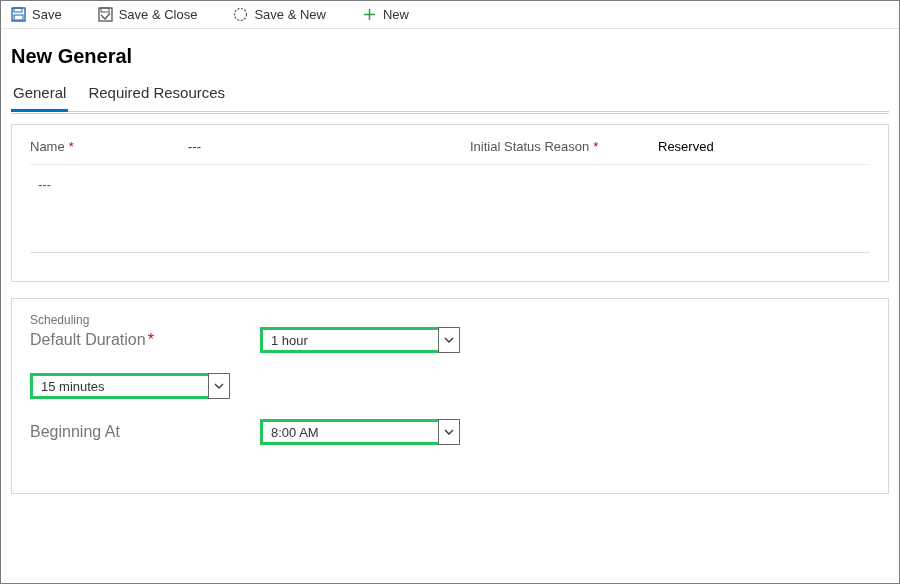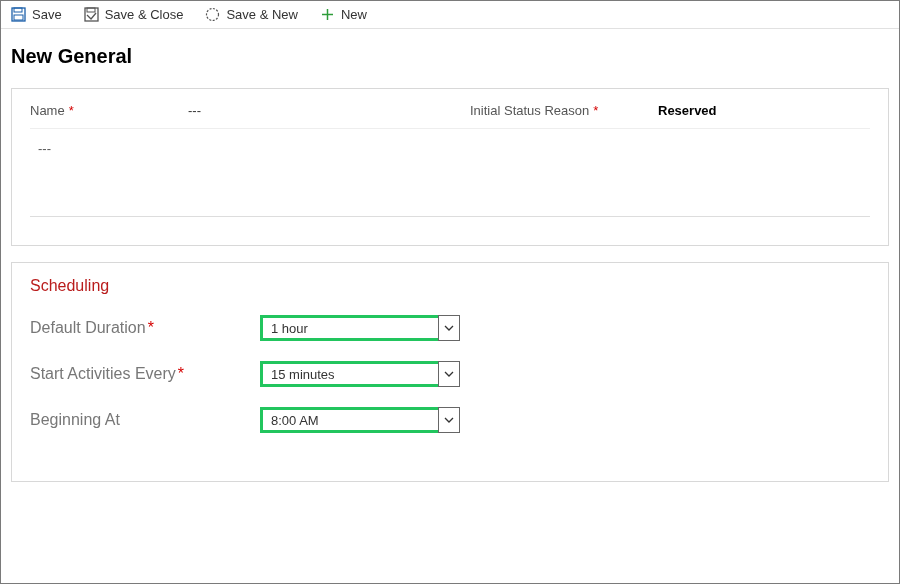--- a/index.html
+++ b/index.html
@@ -1,19 +1,19 @@
 <!DOCTYPE html>
 <html><head>
   <meta charset="utf-8">
   <style>
     * { margin: 0; padding: 0; box-sizing: border-box; }
     body { font-family: "Segoe UI", Arial, sans-serif; background: #fff; color: #333; width: 900px; height: 584px; border: 1px solid #7a7a7a; overflow: hidden; }
 
     
-    .toolbar { display: flex; align-items: center; padding: 6px 10px; border-bottom: 1px solid #e1e1e1; gap: 22px; }
+    .toolbar { display: flex; align-items: center; padding: 6px 10px; border-bottom: 1px solid #e1e1e1; gap: 36px; }
     .toolbar-btn { display: flex; align-items: center; gap: 6px; font-size: 13px; color: #333; cursor: pointer; }
     .toolbar-btn .icon { display: inline-flex; }
 
     
     .header { padding: 16px 10px 0 10px; }
     .page-title { font-size: 20px; font-weight: 600; color: #000; margin-bottom: 10px; }
     .tabs { display: flex; gap: 18px; border-bottom: 3px double #d0d0d0; margin-top: 4px; }
     .tab { font-size: 15px; padding: 6px 2px 10px 2px; cursor: pointer; color: #333; position: relative; }
     .tab.active { font-weight: 400; }
     .tab.active::after { content: ""; position: absolute; left: 0; right: 0; bottom: -1px; height: 3px; background: #0072C6; }
@@ -21,28 +21,28 @@
     
     .content { padding: 10px; }
     .panel { border: 1px solid #d8d8d8; padding: 14px 18px 28px 18px; margin-bottom: 16px; }
 
     
     .toprow { display: flex; gap: 40px; align-items: flex-start; border-bottom: 1px solid #eee; padding-bottom: 10px; }
     .field { display: flex; align-items: center; flex: 1; }
     .field-label { font-size: 13px; color: #555; width: 150px; display: flex; align-items: center; }
     .field-label .req { color: #d40000; margin-left: 4px; font-size: 13px; }
     .field-value { font-size: 13px; color: #333; padding-left: 8px; }
-    .field-value.bold { font-weight: 700; color: #000; }
+    .field-value.bold { font-weight: 400; color: #000; }
     .descrow { display: flex; align-items: flex-start; padding-top: 12px; }
     .descrow .field-label { width: 150px; }
     .descrow .field-value { font-size: 13px; color: #555; }
     .spacer-line { border-top: 1px solid #ddd; margin-top: 60px; }
 
     
-    .section-title { font-size: 16px; color: #b91c1c; margin-bottom: 20px; }
+    .section-title { font-size: 12px; color: #737373; }
     .sched-row { display: flex; align-items: center; margin-bottom: 20px; }
     .sched-label { font-size: 16px; color: #777; width: 230px; }
     .sched-label .req { color: #d40000; margin-left: 2px; }
     .select-wrap { position: relative; width: 200px; }
     .select-box { width: 100%; height: 26px; border: 3px solid #22c55e; font-size: 13px; padding: 3px 26px 3px 8px; background: #fff; color: #333; }
     .select-arrow { position: absolute; right: 0; top: 0; width: 22px; height: 26px; border: 1px solid #666; display: flex; align-items: center; justify-content: center; background: #fff; pointer-events: none; }
 
     svg { display: block; }
   </style>
 </head>
@@ -83,20 +83,24 @@
           <line x1="7.5" y1="2" x2="7.5" y2="13" stroke="#2e9c3a" stroke-width="1.5"></line>
           <line x1="2" y1="7.5" x2="13" y2="7.5" stroke="#2e9c3a" stroke-width="1.5"></line>
         </svg>
     </span>
     <span>New</span>
   </div>
 </div>
 
 <div class="header">
   <div class="page-title">New General</div>
+  <div class="tabs">
+    <div class="tab active">General</div>
+    <div class="tab">Required Resources</div>
+  </div>
 </div>
 
 <div class="content">
 
   <div class="panel">
     <div class="toprow">
       <div class="field">
         <div class="field-label">
           <span>Name</span>
           <span class="req">*</span>
@@ -128,23 +132,20 @@
         <div class="select-box">1 hour</div>
         <div class="select-arrow">
           <svg width="10" height="6" viewBox="0 0 10 6">
               <path d="M1 1 L5 5 L9 1" fill="none" stroke="#333" stroke-width="1.3"></path>
             </svg>
         </div>
       </div>
     </div>
 
     <div class="sched-row">
-      <div class="sched-label">
-        <span>Start Activities Every</span><span class="req">*</span>
-      </div>
       <div class="select-wrap">
         <div class="select-box">15 minutes</div>
         <div class="select-arrow">
           <svg width="10" height="6" viewBox="0 0 10 6">
               <path d="M1 1 L5 5 L9 1" fill="none" stroke="#333" stroke-width="1.3"></path>
             </svg>
         </div>
       </div>
     </div>
 

